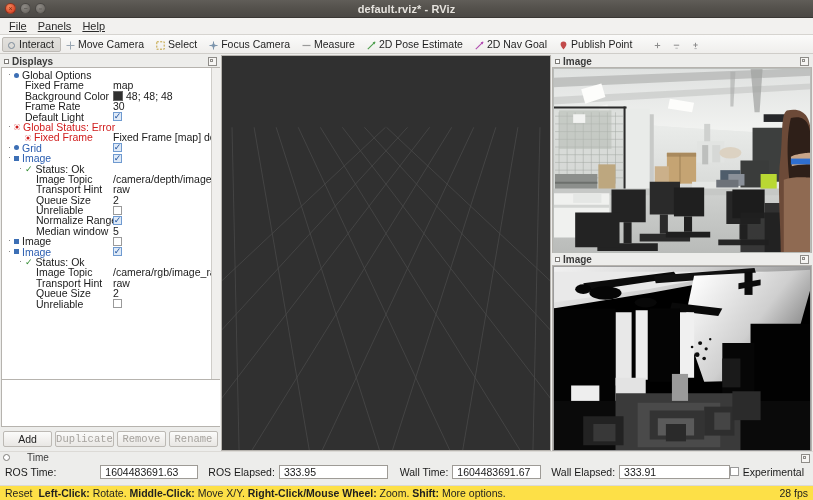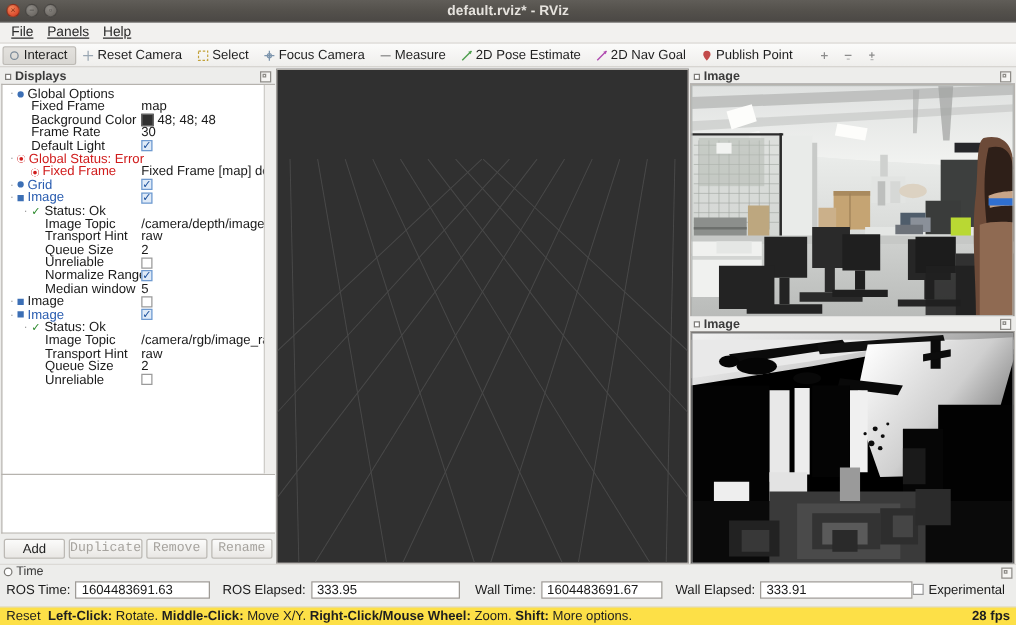--- a/index.html
+++ b/index.html
@@ -228,53 +228,53 @@
   .img-frame svg { width: 100%; height: 100%; display: block; }
 
   
   .timepanel {
     flex: 0 0 33px; background: #ededeb;
     display: flex; flex-direction: column;
     border-top: 1px solid #dcdad6;
     position: relative;
   }
   .time-head {
-    height: 11px; display: flex; align-items: center; gap: 3px;
+    height: 11px; display: flex; align-items: center; gap: 17px;
     padding-left: 3px; font-size: 10px; color: #3b3b3b;
     position: relative;
   }
   .grip-round {
     width:5px;height:5px;border-radius:50%;
     border:1px solid #7e7c78; background:#fff; flex:0 0 5px;
   }
   .time-row {
     height: 17px; display: flex; align-items: center; gap: 0;
     padding: 0 3px; font-size: 10.5px;
   }
   .tfield-label { padding: 0 4px 0 2px; white-space: nowrap; }
   .tfield {
     height: 14px; box-sizing: border-box;
     background: #fff; border: 1px solid #9e9b96;
     font-size: 10.5px; color: #1a1a1a;
     display: flex; align-items: center; padding-left: 4px;
   }
-  .tf1 { width: 108px; } .tf2 { width: 120px; }
+  .tf1 { width: 108px; margin-left: 40px; } .tf2 { width: 120px; }
   .tf3 { width: 98px; }  .tf4 { width: 122px; }
   .exp-wrap { margin-left: auto; display: flex; align-items: center; gap: 4px; padding-right: 6px; justify-content: center;}
 
   
   .statusbar {
     flex: 0 0 14px; height: 14px;
     background: #fde047;
     display: flex; align-items: center;
     padding: 0 5px; gap: 6px; font-size: 10.5px; color: #1f1f1f;
     border-top: 1px solid #dcdad6;
   }
   .statusbar .hint b { font-weight: bold; }
-  .fps { margin-left: auto; font-weight: bold; }
+  .fps { margin-left: auto; }
   .resizer {
     position: absolute; right: 1px; bottom: 1px; width: 10px; height: 10px;
   }
 </style>
 </head>
 <body>
 
 <div id="app">
 
   <div class="titlebar">
@@ -300,21 +300,21 @@
           </svg>
       </span>
       <span>Interact</span>
     </div>
     <div class="tb">
       <span class="tb-ico">
         <svg viewBox="0 0 9 9">
             <path d="M4.5 0.5V8.5M0.5 4.5H8.5" stroke="#9aa7b3" stroke-width="1"></path>
           </svg>
       </span>
-      <span>Reset Camera</span>
+      <span>Move Camera</span>
     </div>
     <div class="tb">
       <span class="tb-ico">
         <svg viewBox="0 0 9 9">
             <rect x="0.8" y="0.8" width="7.4" height="7.4" fill="none" stroke="#c2a23a" stroke-width="1" stroke-dasharray="2 1.4"></rect>
           </svg>
       </span>
       <span>Select</span>
     </div>
     <div class="tb">

